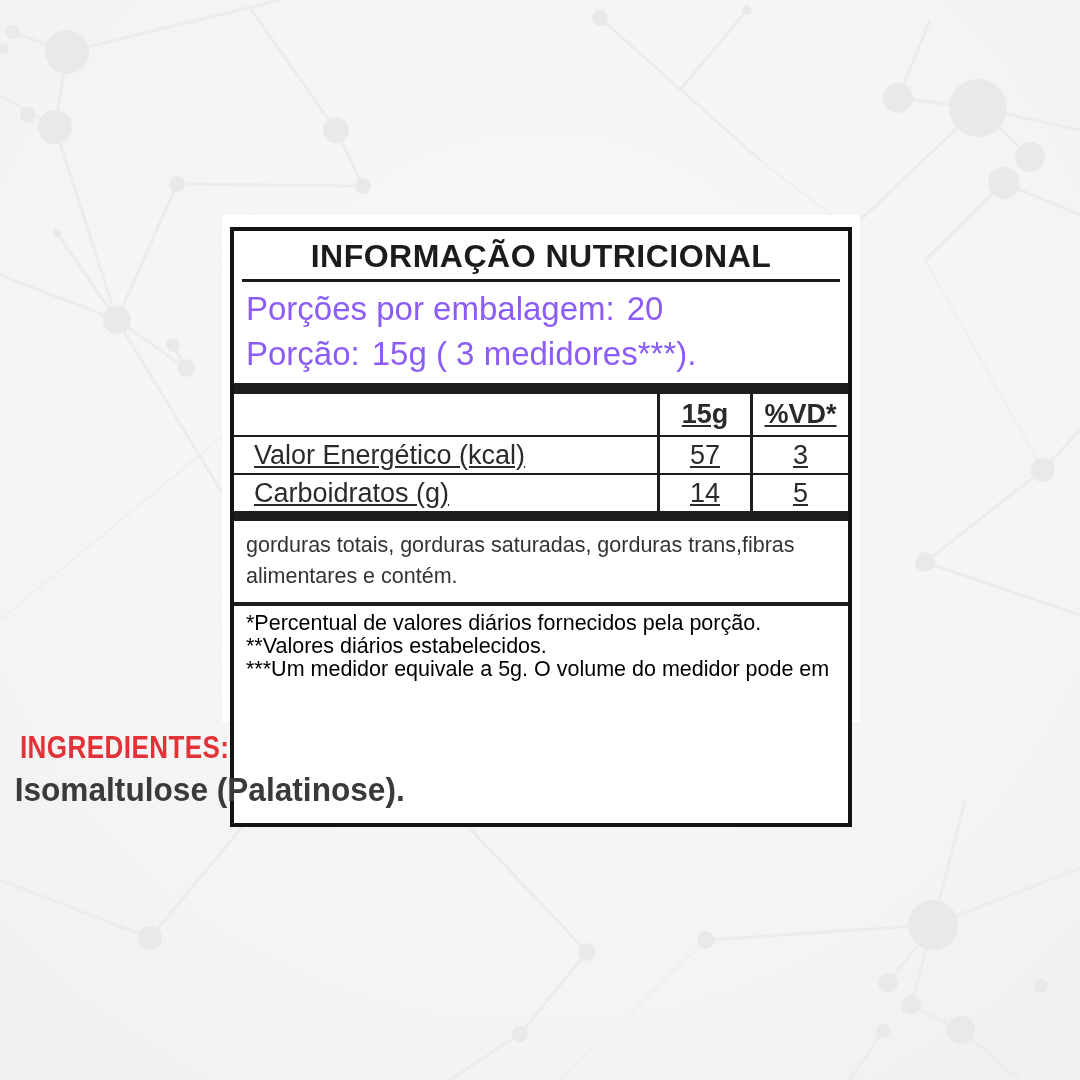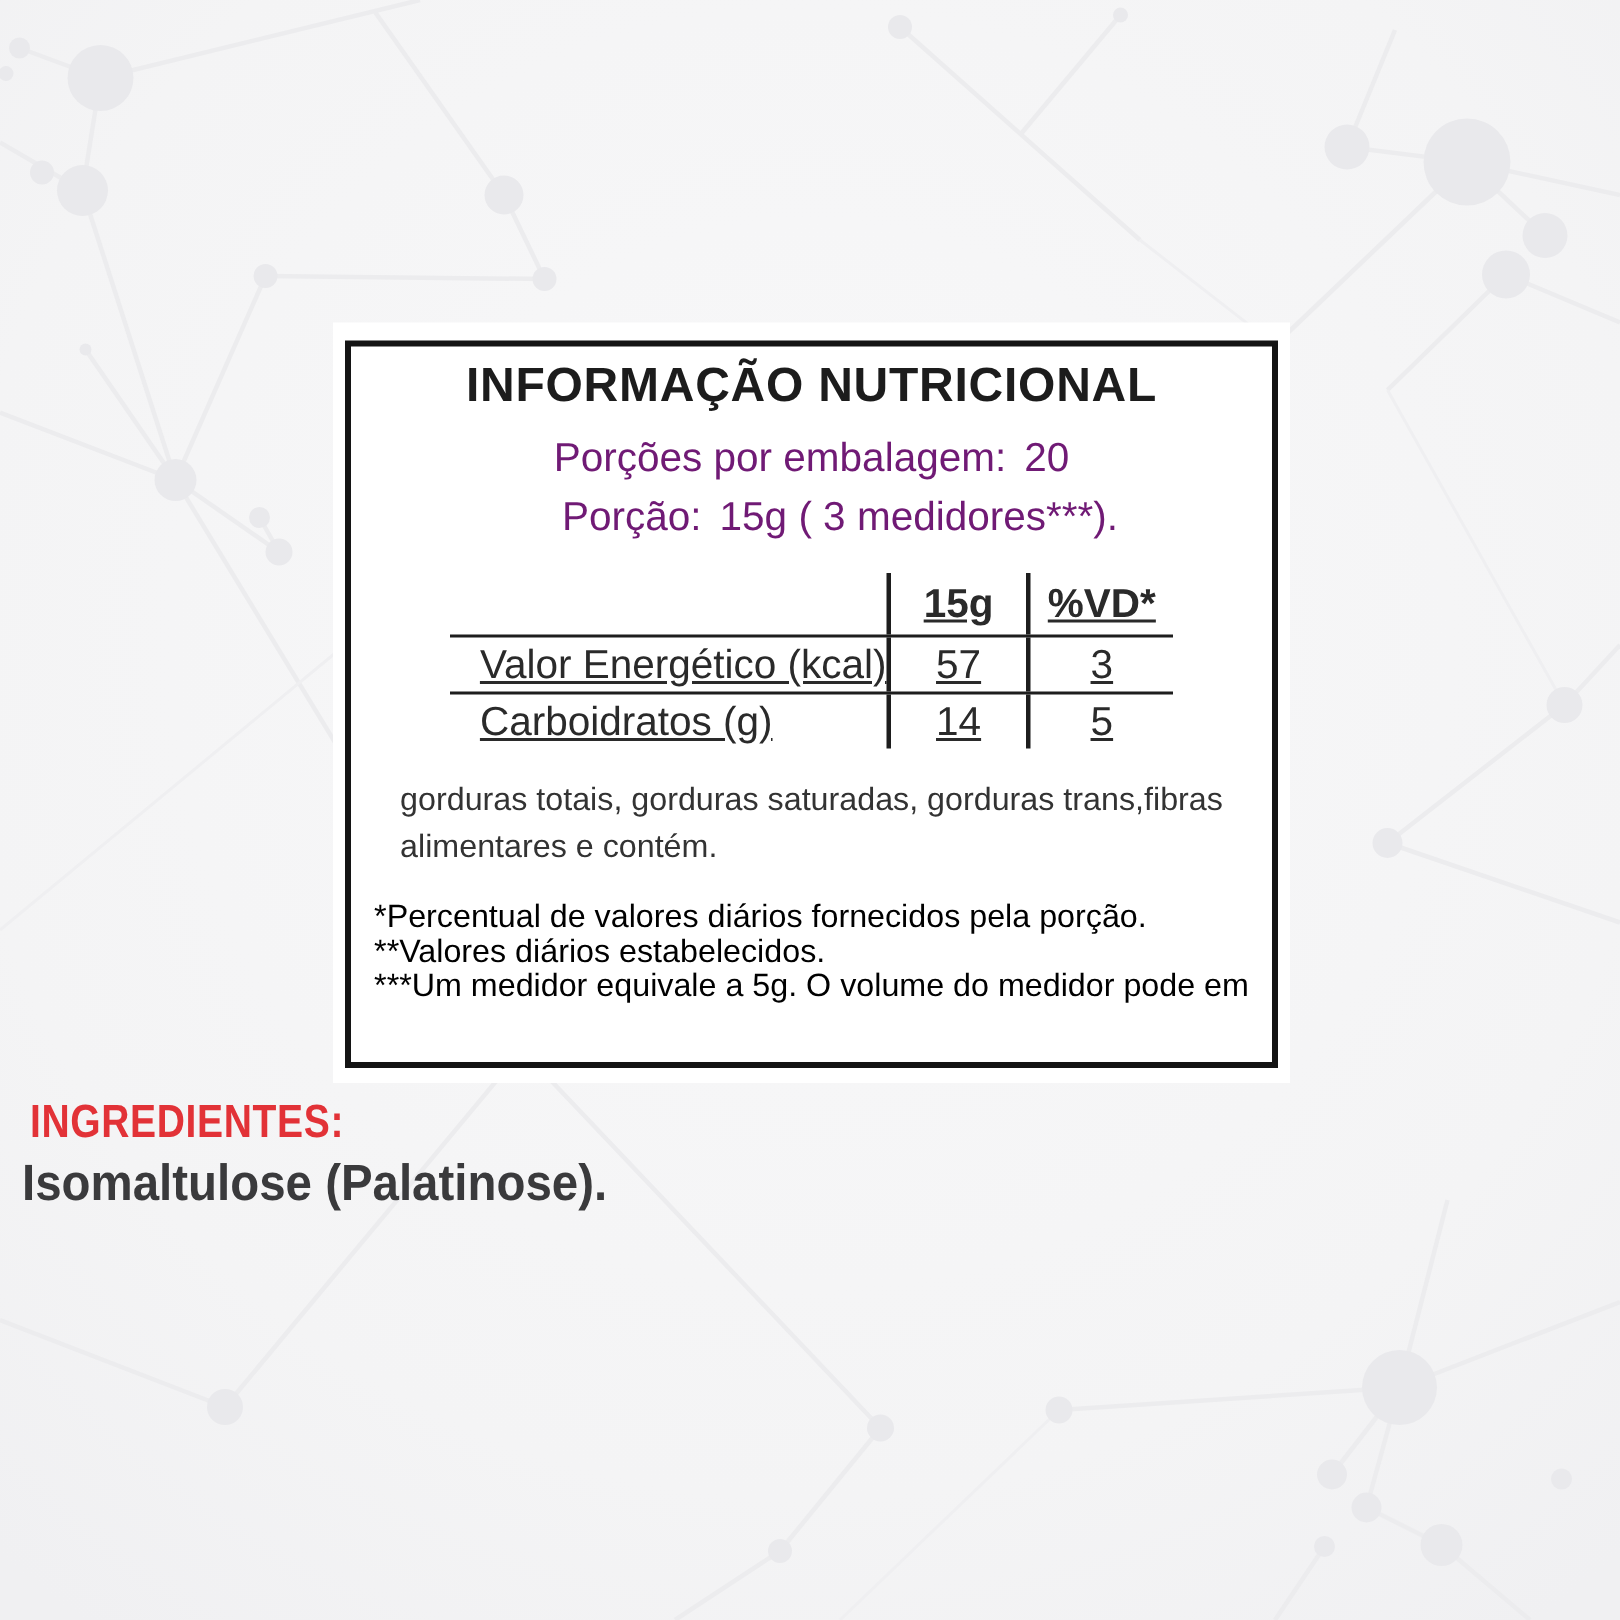--- a/index.html
+++ b/index.html
@@ -9,32 +9,32 @@
     background:#f4f4f5;
   }
   .bg{position:absolute;left:0;top:0;width:1080px;height:1080px;z-index:0;}
 
   
   .card{
     position:absolute;left:222px;top:215px;width:638px;height:507px;
     background:#ffffff;z-index:2;box-sizing:border-box;
   }
   .ntable{
-    box-sizing:border-box;margin:12px 8px 10px 8px;height:485px;
+    box-sizing:border-box;margin:12px 8px 10px 8px;height:600px;
     border:4px solid #141414;background:#ffffff;color:#2a2a2a;
-    display:flex;flex-direction:column;overflow:hidden;align-items:center;
+    display:flex;flex-direction:column;overflow:hidden;
   }
   .ntitle{
     text-align:center;font-size:32px;font-weight:700;color:#1c1c1c;
     letter-spacing:.5px;margin:9px 6px 7px 6px;line-height:1;
   }
   .title-rule{border-top:3.5px solid #1c1c1c;margin:0 8px;}
-  .serv{font-size:27px;color:#701a75;line-height:1;}
+  .serv{font-size:33px;color:#8b5cf6;line-height:1;}
   .serv1{padding:10px 12px 0 12px;}
-  .serv2{padding:12px 12px 13px 12px;margin-left:38px;}
+  .serv2{padding:12px 12px 13px 12px;}
   .serv .val{margin-left:12px;}
   .bar{height:11px;background:#1d1d1d;flex:none;}
   .bar2{height:10px;background:#1d1d1d;flex:none;}
 
   .tgrid{display:flex;flex-direction:column;text-decoration:underline;}
   .trow{display:grid;grid-template-columns:1fr 93px 98px;align-items:center;}
   .trow + .trow{border-top:2.5px solid #1d1d1d;}
   .trow .c1{padding-left:20px;font-size:27px;}
   .trow .c2,.trow .c3{
     border-left:3px solid #1d1d1d;text-align:center;font-size:27px;

